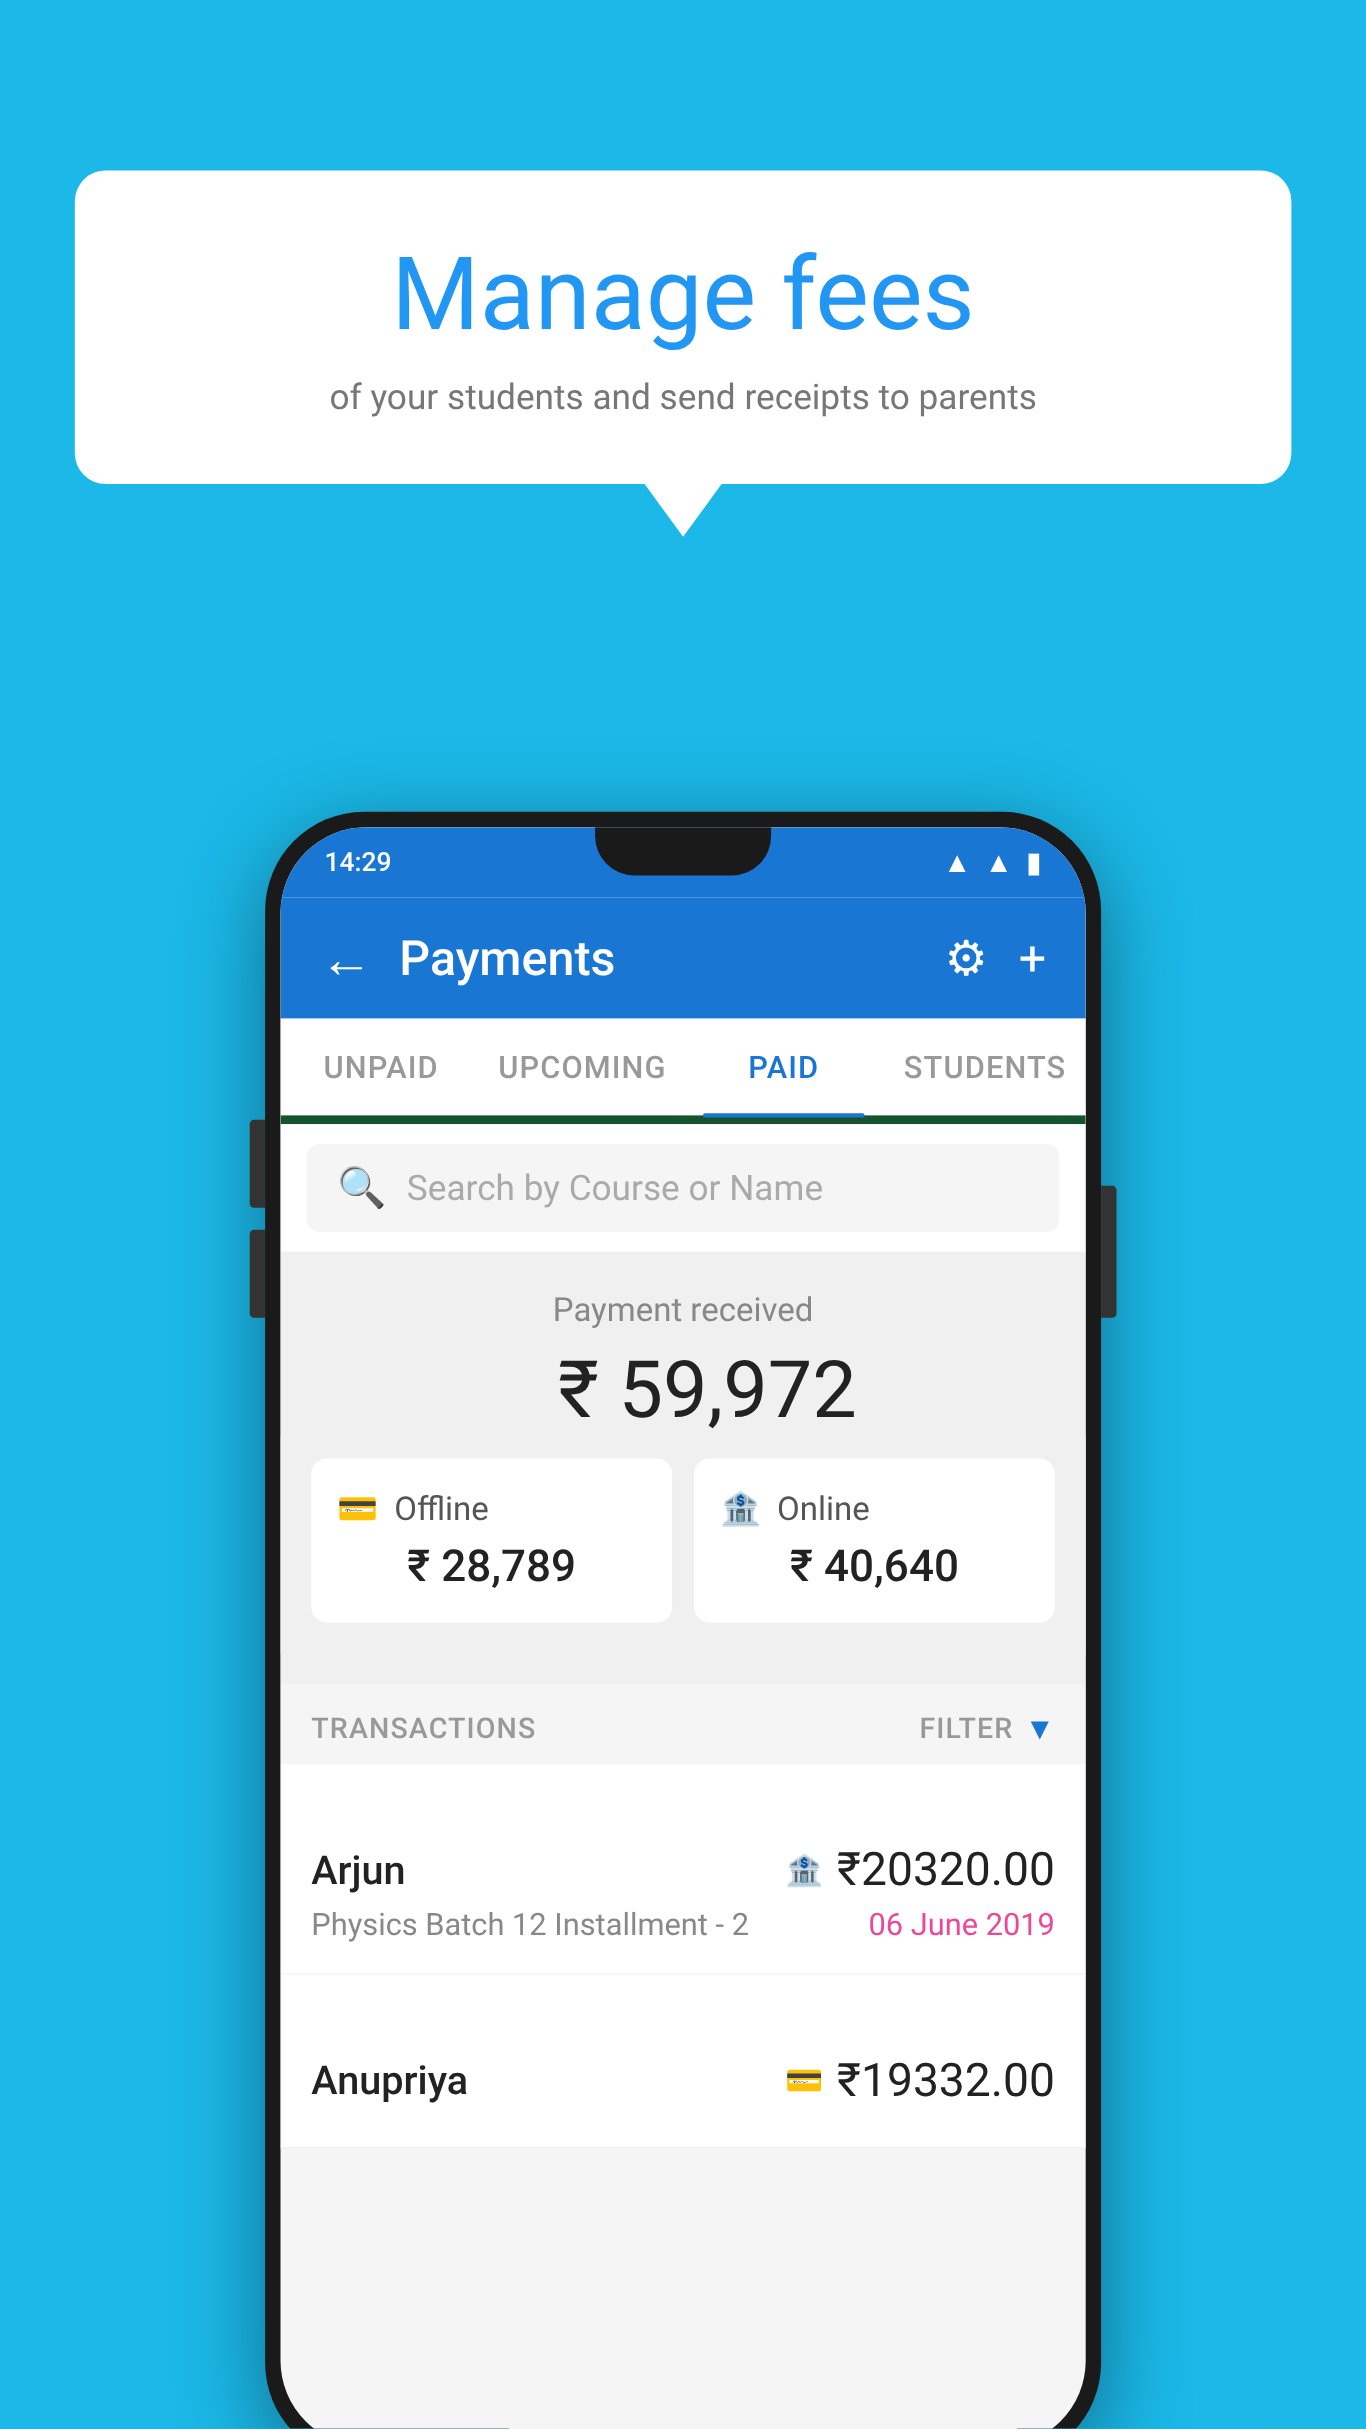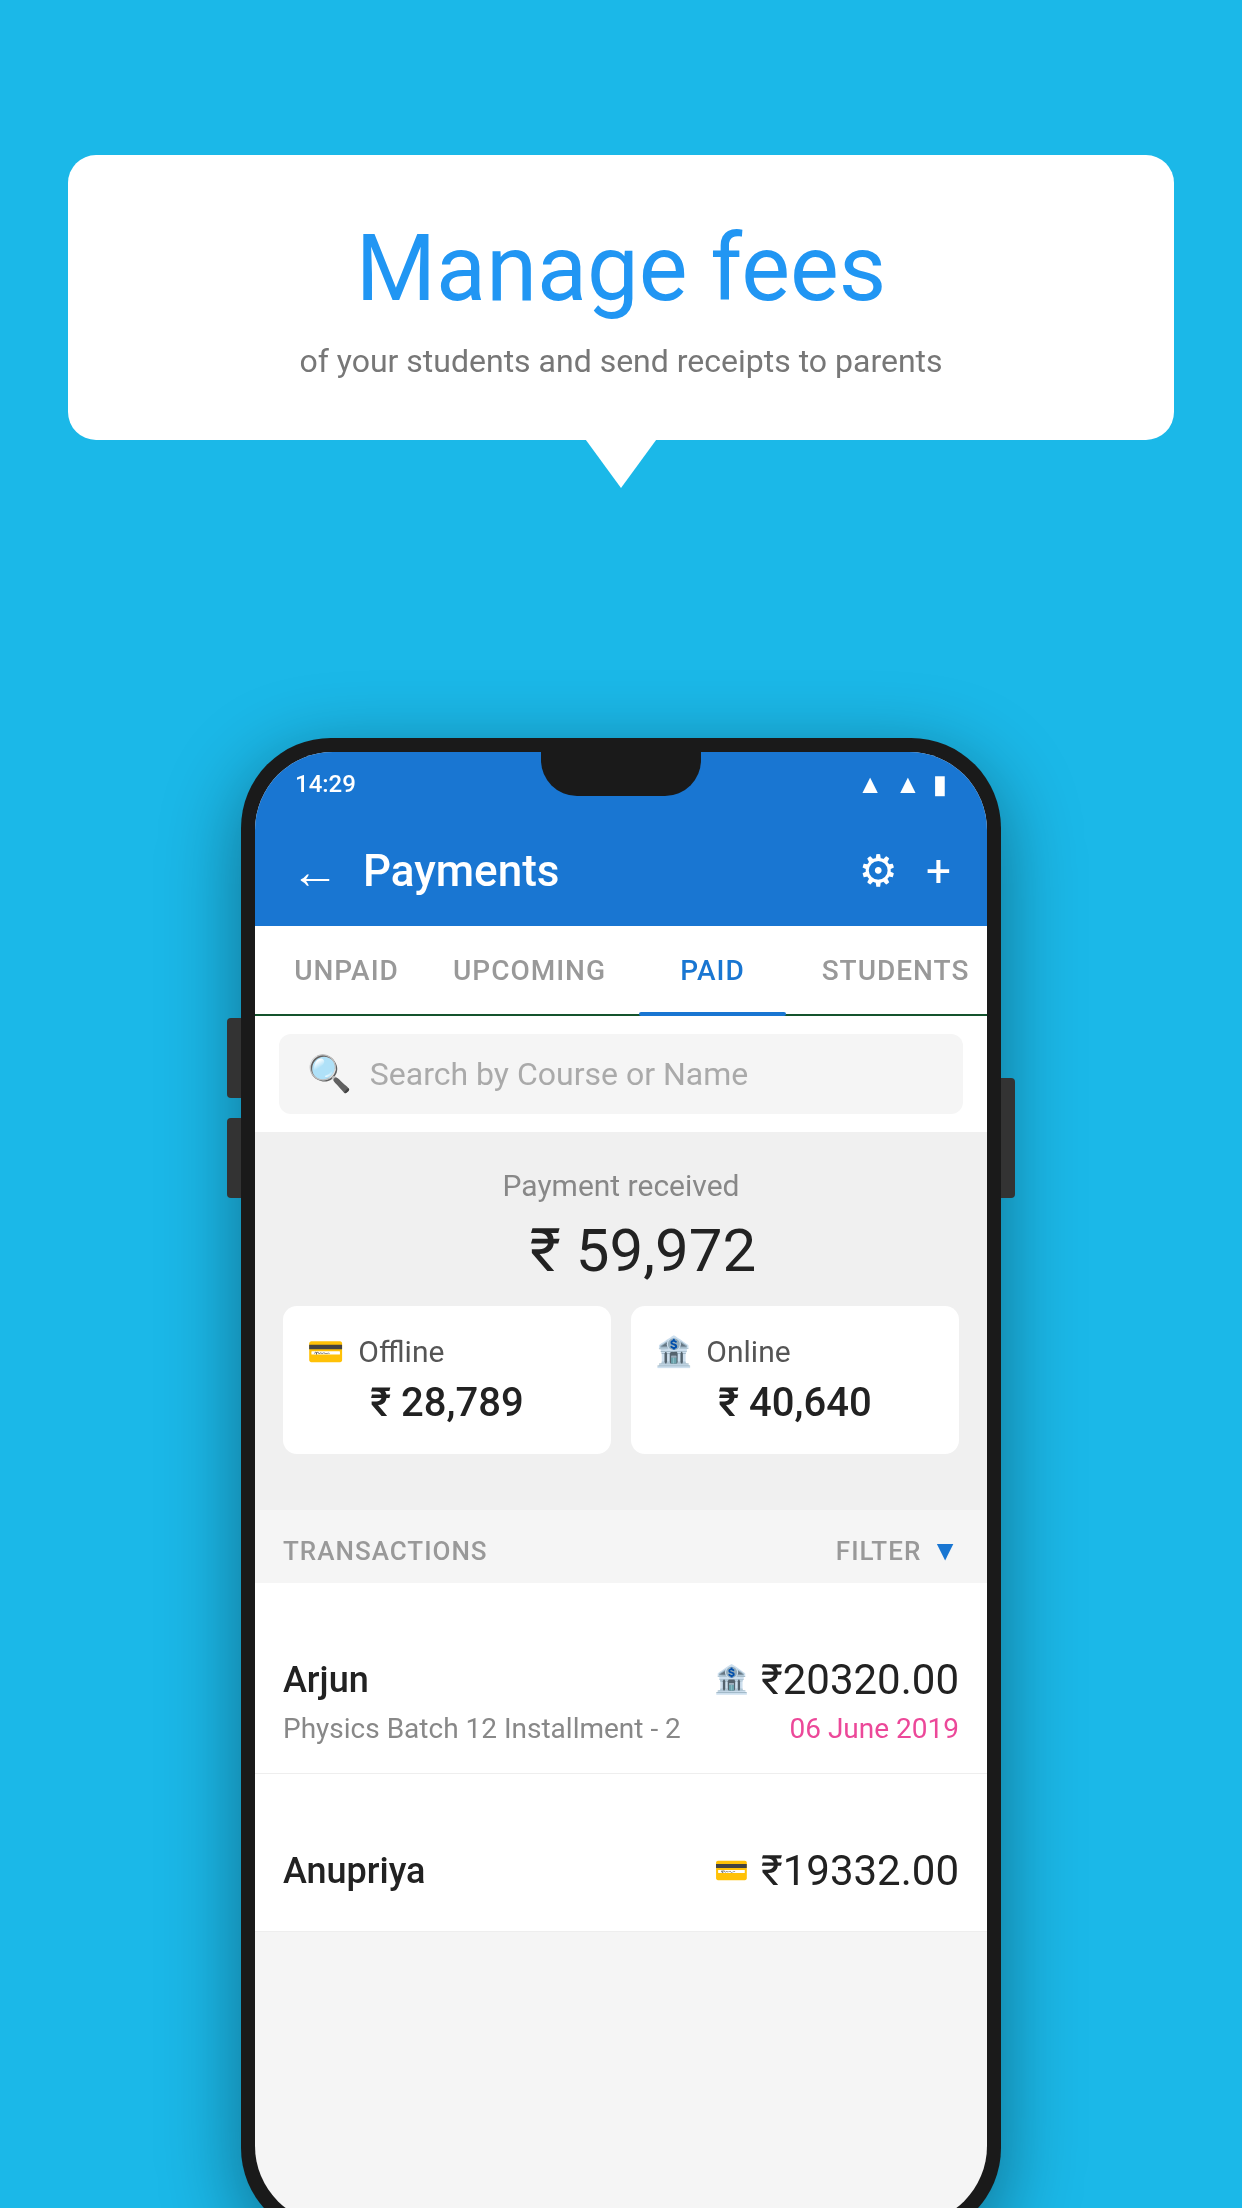--- a/index.html
+++ b/index.html
@@ -153,21 +153,21 @@
 
     .app-bar-icon {
       color: white;
       font-size: 44px;
     }
 
     
     .tabs-container {
       background: white;
       display: flex;
-      border-bottom: 2px solid #14532d;
+      border-bottom: 8px solid #14532d;
     }
 
     .tab {
       flex: 1;
       height: 88px;
       display: flex;
       align-items: center;
       justify-content: center;
       font-size: 28px;
       font-weight: 500;
@@ -224,21 +224,21 @@
       text-align: center;
     }
 
     .payment-label {
       font-size: 30px;
       color: #888;
       margin-bottom: 12px;
     }
 
     .payment-amount {
-      font-size: 60px;
+      font-size: 72px;
       color: #222;
       font-weight: 400;
       padding-left: 44px;
     }
 
     
     .payment-cards {
       display: flex;
       gap: 20px;
       padding: 20px 28px 28px;

